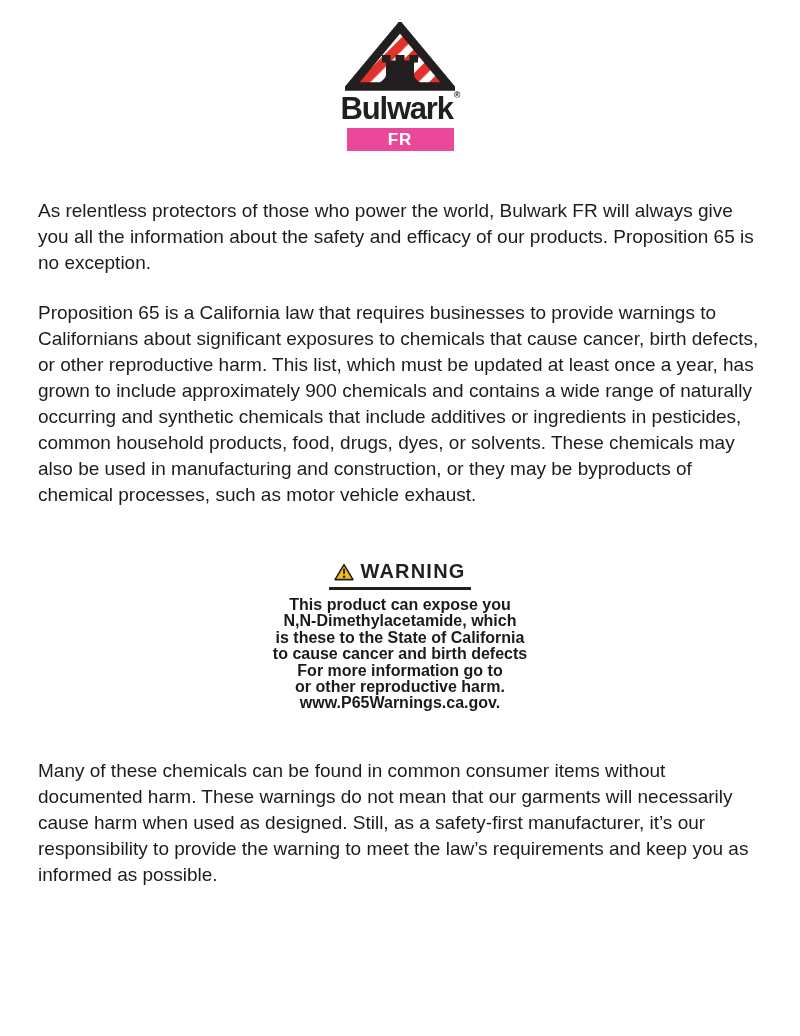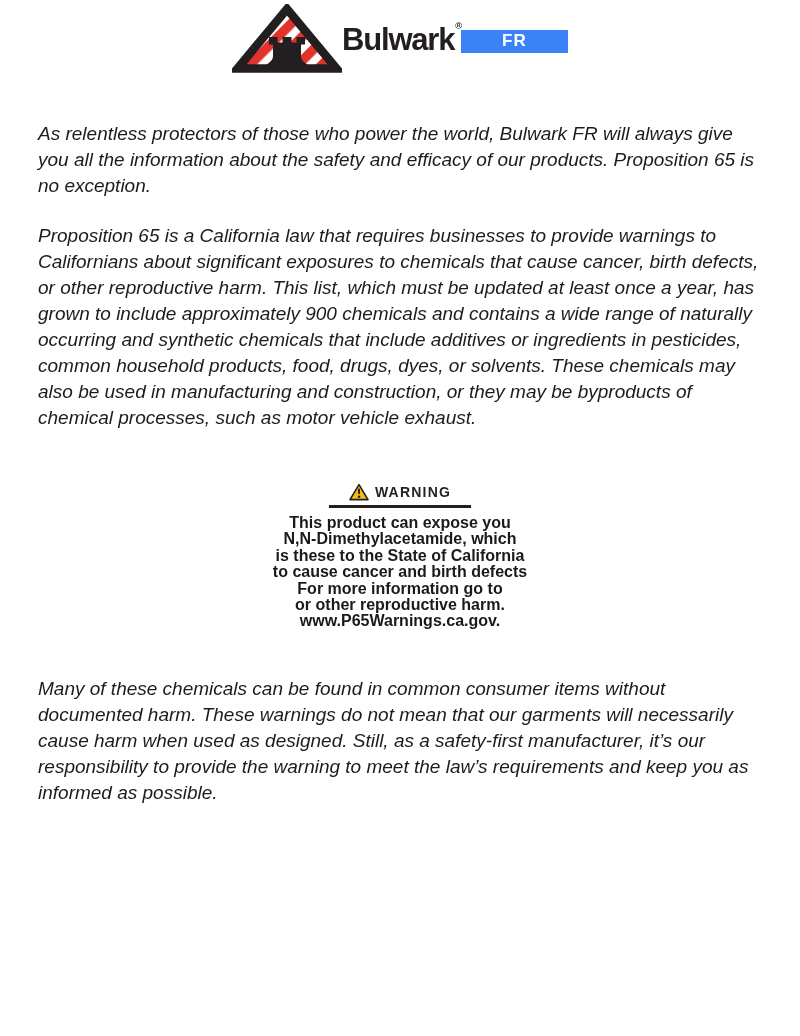--- a/index.html
+++ b/index.html
@@ -6,22 +6,22 @@
   body {
     width: 800px; height: 1036px;
     font-family: "Liberation Sans", sans-serif;
     color: #1c1c1c;
     overflow: hidden;
   }
   .page { width: 800px; height: 1036px; background: #ffffff; position: relative; }
 
   
   .logo-block {
-    padding-top: 4px;
-    display: flex; flex-direction: row; align-items: center; justify-content: center;
+    padding-top: 22px;
+    display: flex; flex-direction: column; align-items: center;
   }
   .logo-triangle-svg { display: block; }
   .brand-row {
     margin-top: 1px;
     line-height: 1;
     font-size: 31px;
     font-weight: bold;
     letter-spacing: -1.2px;
     color: #231f20;
     position: relative;
@@ -30,28 +30,28 @@
   .brand-reg {
     font-size: 9px;
     font-weight: bold;
     letter-spacing: 0;
     vertical-align: top;
     position: relative; top: -2px; left: 1px;
   }
   .fr-badge {
     margin-top: 4px;
     width: 107px; height: 23px;
-    background: #3b82f6;
+    background: #ec4899;
     color: #ffffff;
     display: flex; align-items: center; justify-content: center;
     font-weight: bold; font-size: 17px; letter-spacing: 1px;
   }
 
   
-  .content { padding: 0 38px; font-style: italic; }
+  .content { padding: 0 38px; }
   .content p {
     margin: 24px 0 0 0;
     font-size: 19px;
     line-height: 26px;
     color: #1c1c1c;
   }
   .content p.first { margin-top: 47px; }
   .content p.see-below { padding-left: 5px; }
 
   
@@ -60,21 +60,21 @@
     width: 290px;
     text-align: center;
     color: #1a1a1a;
   }
   .warning-head {
     display: flex; align-items: center; justify-content: center;
     gap: 6px;
   }
   .warning-head-text {
     font-weight: bold;
-    font-size: 14px;
+    font-size: 20px;
     letter-spacing: 1.2px;
     color: #231f20;
   }
   .warning-rule {
     width: 142px; height: 3px;
     background: #231f20;
     margin: 4px auto 7px auto;
   }
   .warning-lines div {
     font-weight: bold;

